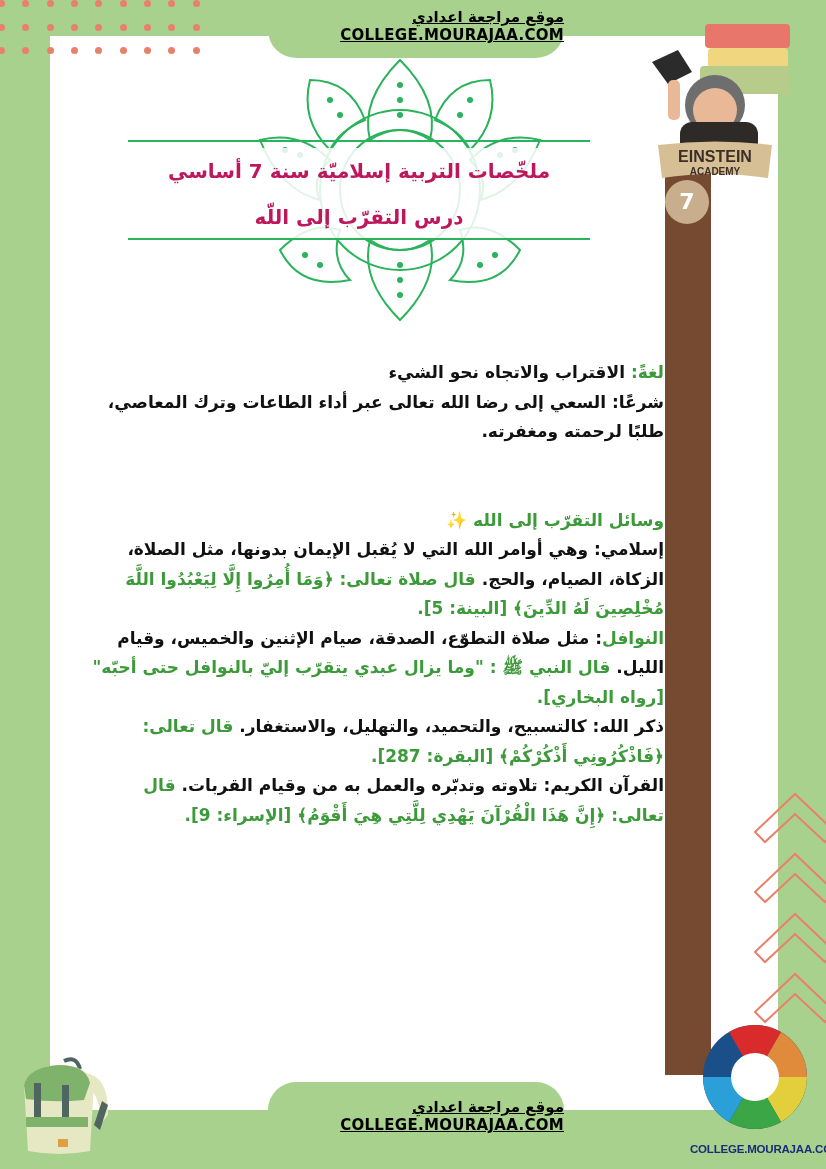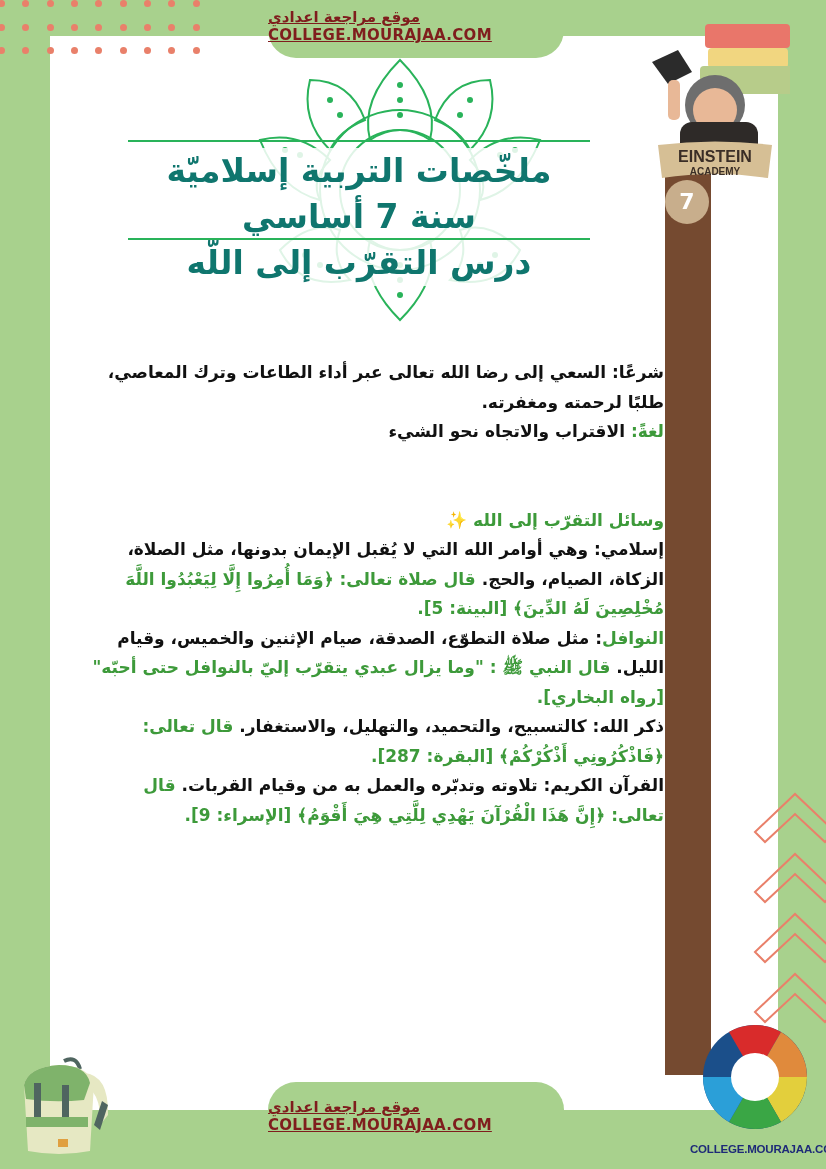--- a/index.html
+++ b/index.html
@@ -5,28 +5,28 @@
   html, body { margin:0; padding:0; }
   body { width:826px; height:1169px; position:relative; overflow:hidden; background:#ffffff; font-family:"DejaVu Sans", sans-serif; }
   .green { background:#a8d18d; position:absolute; }
   .frame-top { left:0; top:0; width:826px; height:36px; }
   .frame-left { left:0; top:0; width:50px; height:1169px; }
   .frame-right { left:778px; top:0; width:48px; height:1169px; }
   .frame-bottom { left:0; top:1110px; width:826px; height:59px; }
   .brown-bar { position:absolute; left:665px; top:155px; width:46px; height:920px; background:#754a30; }
   .dots { position:absolute; left:0; top:0; width:200px; height:55px; }
   .dot { position:absolute; width:7px; height:7px; border-radius:50%; background:#e9806a; }
-  .site-badge { position:absolute; background:#a8d18d; border-radius:0 0 28px 28px; text-align:left; color:#7f1d1d; text-decoration:underline; }
+  .site-badge { position:absolute; background:#a8d18d; border-radius:0 0 28px 28px; text-align:right; color:#000000; text-decoration:underline; }
   .site-badge .ar { font-family:"DejaVu Sans", sans-serif; font-weight:bold; font-size:15px; line-height:18px; display:block; direction:rtl; }
   .site-badge .en { font-family:"DejaVu Sans", sans-serif; font-weight:bold; font-size:15px; line-height:18px; display:block; letter-spacing:0.3px; }
   .badge-top { left:268px; top:0; width:296px; height:58px; padding-top:8px; box-sizing:border-box; }
   .badge-bottom { left:268px; top:1082px; width:296px; height:87px; padding-top:16px; box-sizing:border-box; border-radius:28px 28px 0 0; }
   .mandala { position:absolute; left:200px; top:40px; width:400px; height:300px; }
   .title-line { position:absolute; left:128px; width:462px; height:2px; background:#29b35a; }
-  .title { position:absolute; left:128px; top:148px; width:462px; text-align:center; direction:rtl; color:#0f766e; font-weight:bold; font-size:33px; line-height:46px; }
+  .title { position:absolute; left:128px; top:148px; width:462px; text-align:center; direction:rtl; color:#be185d; font-weight:bold; font-size:20px; line-height:46px; }
   .title .t1, .title .t2 { display:block; background:rgba(255,255,255,0.85); }
   .mascot { position:absolute; left:640px; top:10px; width:150px; height:180px; }
   .num-circle { position:absolute; left:665px; top:180px; width:44px; height:44px; border-radius:50%; background:#c8ae8c; color:#fff; font-weight:bold; font-size:22px; text-align:center; line-height:44px; }
   .content { position:absolute; left:90px; top:358px; width:574px; direction:rtl; text-align:right; font-family:"DejaVu Sans", sans-serif; font-weight:bold; font-size:17px; line-height:29.5px; color:#111; }
   .content p { margin:0; }
   .g { color:#3d9a3a; }
   .spacer { height:59px; }
   .chevrons { position:absolute; left:730px; top:792px; width:100px; height:240px; }
   .backpack { position:absolute; left:14px; top:1055px; width:100px; height:106px; }
   .wheel { position:absolute; left:695px; top:1022px; width:120px; height:110px; }
@@ -129,22 +129,22 @@
   <rect x="40" y="112" width="78" height="40" rx="12" fill="#2e2a28"></rect>
   <path d="M12 52 L38 40 L52 62 L28 74Z" fill="#2b2b2b"></path>
   <rect x="28" y="70" width="12" height="40" rx="5" fill="#e8b897"></rect>
   <path d="M18 135 Q75 128 132 135 L128 168 Q75 160 22 168Z" fill="#d6bf95"></path>
   <text x="75" y="152" text-anchor="middle" font-family="Liberation Sans, sans-serif" font-weight="bold" font-size="16" fill="#3a2e26">EINSTEIN</text>
   <text x="75" y="165" text-anchor="middle" font-family="Liberation Sans, sans-serif" font-weight="bold" font-size="10" fill="#3a2e26">ACADEMY</text>
 </svg>
 <div class="num-circle">7</div>
 
 <div class="content">
+  <p><span class="g">لغةً:</span><span> الاقتراب والاتجاه نحو الشيء</span></p>
   <p><span>شرعًا:</span><span> السعي إلى رضا الله تعالى عبر أداء الطاعات وترك المعاصي، طلبًا لرحمته ومغفرته.</span></p>
-  <p><span class="g">لغةً:</span><span> الاقتراب والاتجاه نحو الشيء</span></p>
   <div class="spacer"></div>
   <p class="g"><span>وسائل التقرّب إلى الله</span> <span style="color:#f5a623">✨</span></p>
 
   <p><span>إسلامي</span><span>: وهي أوامر الله التي لا يُقبل الإيمان بدونها، مثل الصلاة، الزكاة، الصيام، والحج. </span><span class="g">قال صلاة تعالى: </span><span class="g">﴿وَمَا أُمِرُوا إِلَّا لِيَعْبُدُوا اللَّهَ مُخْلِصِينَ لَهُ الدِّينَ﴾ [البينة: 5].</span></p>
 
   <p><span class="g">النوافل</span><span>: مثل صلاة التطوّع، الصدقة، صيام الإثنين والخميس، وقيام الليل. </span><span class="g">قال النبي ﷺ : </span><span class="g">"وما يزال عبدي يتقرّب إليّ بالنوافل حتى أحبّه" [رواه البخاري].</span></p>
 
   <p><span>ذكر الله</span><span>: كالتسبيح، والتحميد، والتهليل، والاستغفار. </span><span class="g">قال تعالى: </span><span class="g">﴿فَاذْكُرُونِي أَذْكُرْكُمْ﴾ [البقرة: 287].</span></p>
 
 

